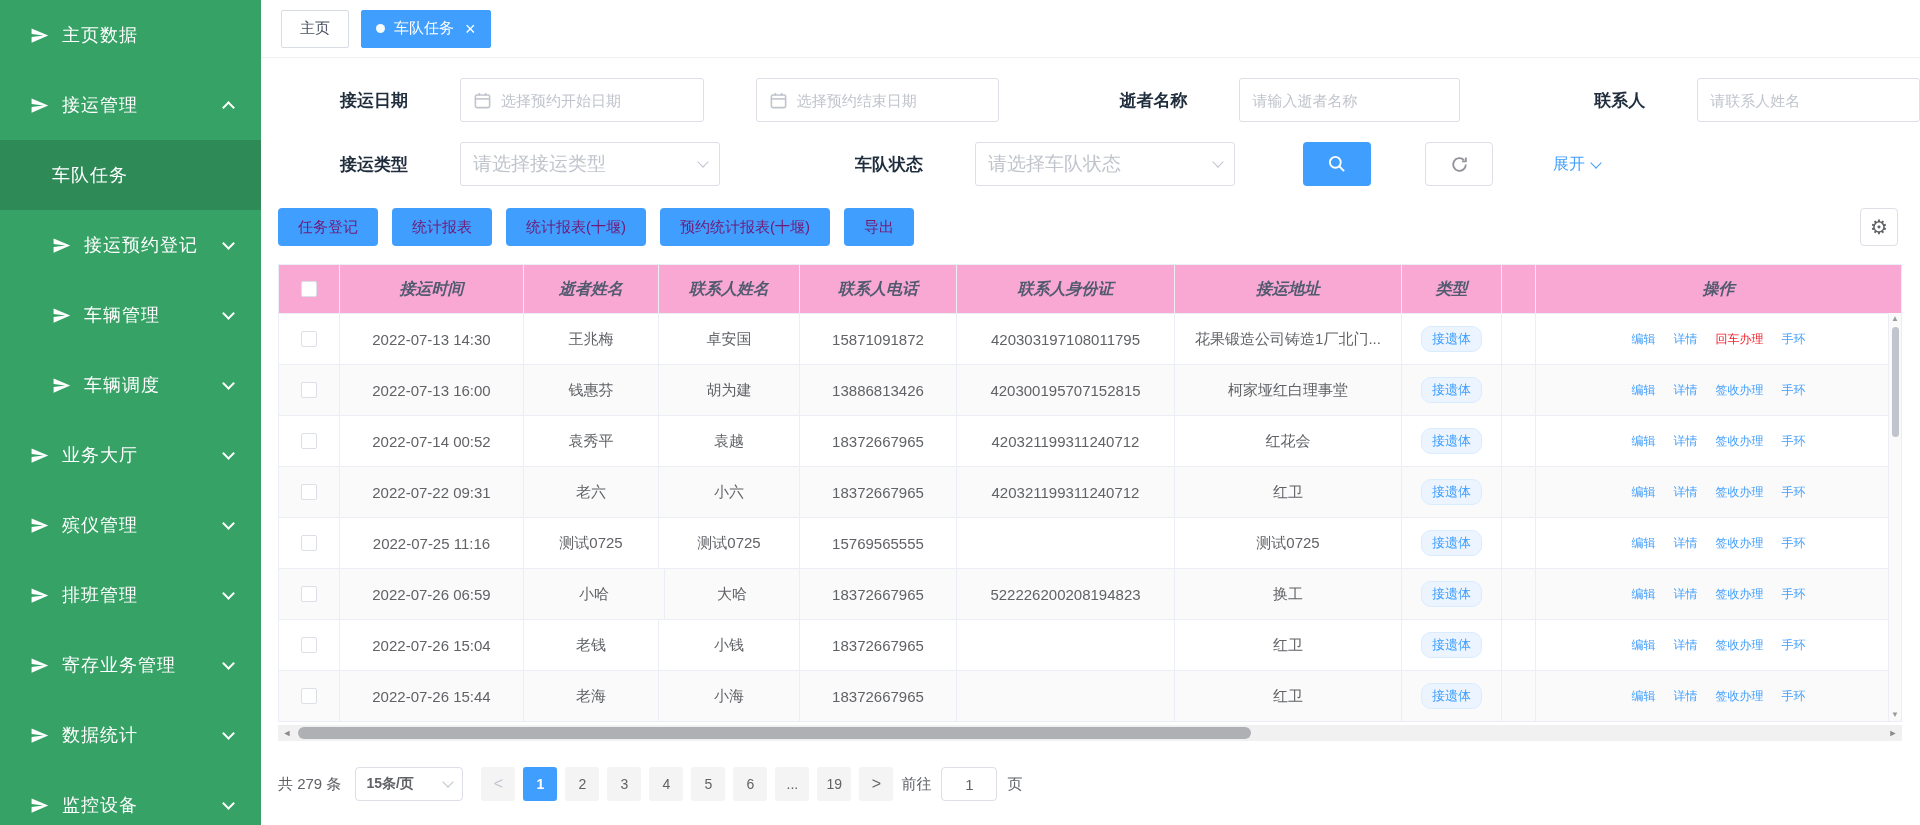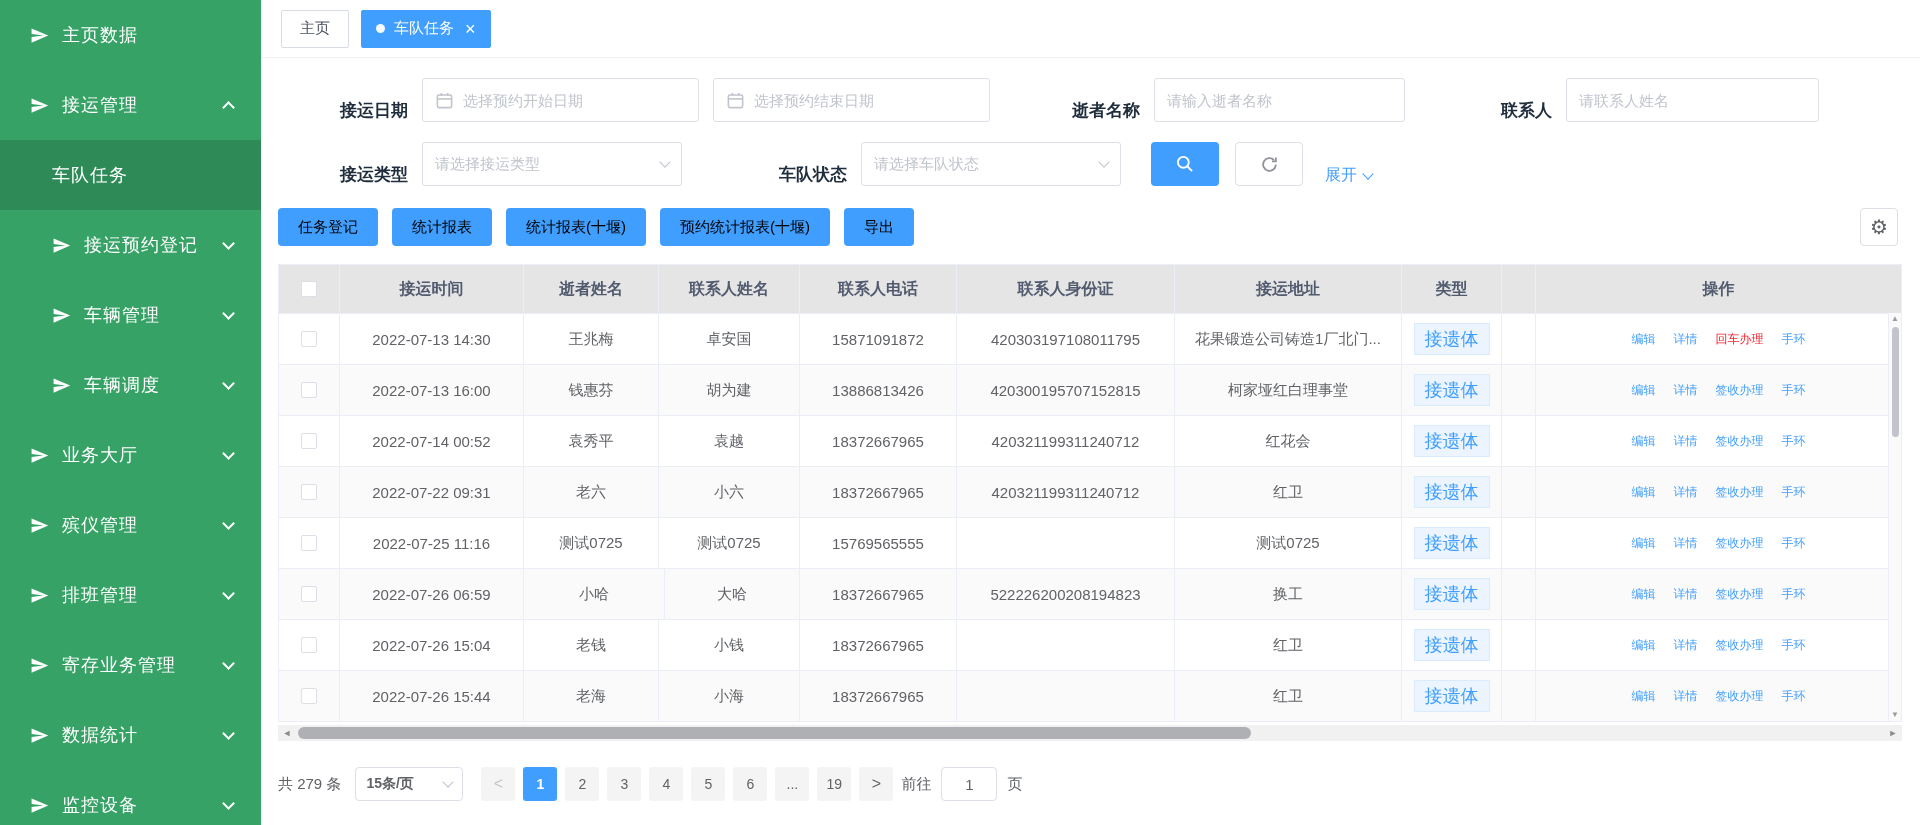--- a/index.html
+++ b/index.html
@@ -24,75 +24,75 @@
 
   .tabbar { height:58px; display:flex; align-items:center; gap:12px; padding-left:20px;
     border-bottom:1px solid #f0f0f0; }
   .tab { height:38px; display:flex; align-items:center; padding:0 18px; font-size:15px;
     border:1px solid #d8dce5; color:#495060; background:#fff; cursor:pointer; border-radius:2px; }
   .tab.active { background:var(--primary,#409eff); border-color:var(--primary,#409eff); color:#fff; gap:9px; padding:0 14px; }
   .tab.active .dot { width:9px; height:9px; border-radius:50%; background:#fff; opacity:.95; }
   .tab.active .close { font-size:18px; line-height:1; margin-left:2px; cursor:pointer; }
 
   .filters { padding:20px 0 0 17px; }
-  .filter-row { display:flex; align-items:flex-end; height:44px; }
+  .filter-row { display:flex; align-items:center; height:44px;gap:38px; }
   .filter-row + .filter-row { margin-top:20px; }
   .fl-label { font-weight:bold; color:#1f2d3d; font-size:17px; text-align:right; margin-right:14px; flex-shrink:0; }
   .w130{width:130px} .w110{width:110px} .w85{width:85px}
   .input, .select { position:relative; height:44px; border:1px solid #dcdfe6; border-radius:3px;
     background:#fff; display:flex; align-items:center; }
   .input input { border:none; outline:none; width:100%; height:100%; font-size:15px; color:#606266;
     padding:0 12px; background:transparent; font-family:inherit; border-radius:4px; }
   .input input::placeholder { color:#c0c4cc; }
   .input.date input { padding-left:40px; }
   .cal { position:absolute; left:12px; top:12px; display:inline-flex; }
   .select { padding:0 12px; cursor:pointer; }
-  .select .ph { color:#c0c4cc; font-size:15px; flex:1; }
+  .select .ph { color:#c0c4cc; font-size:19px; flex:1; }
   .sel-chev { width:8px; height:8px; border-right:1.5px solid #c0c4cc; border-bottom:1.5px solid #c0c4cc;
     transform:rotate(45deg); margin-top:-4px; }
   .d277{width:277px} .d251{width:251px} .d253{width:253px} .d260{width:260px}
   .ml40{margin-left:40px} .ml62{margin-left:62px} .ml55{margin-left:55px} .ml14{margin-left:14px}
   .ml30{margin-left:30px} .ml16{margin-left:16px} .ml22{margin-left:22px}
   .btn-search { width:68px; height:44px; border:none; border-radius:4px; background:var(--primary,#409eff);
     display:flex; align-items:center; justify-content:center; cursor:pointer; }
   .btn-refresh { width:68px; height:44px; border:1px solid #dcdfe6; border-radius:4px; background:#fff;
     display:flex; align-items:center; justify-content:center; cursor:pointer; }
   .expand-link { color:var(--primary,#409eff); font-size:16px; display:flex; align-items:center; gap:7px; cursor:pointer; }
   .expand-link .chev-blue { width:8px; height:8px; border-right:1.5px solid var(--primary,#409eff);
     border-bottom:1.5px solid var(--primary,#409eff); transform:rotate(45deg); margin-top:-3px; }
 
   .toolbar { display:flex; align-items:center; padding:22px 22px 0 17px; }
-  .btn-blue { height:38px; padding:0 20px; margin-right:14px; background:var(--primary,#409eff); color:#000000;
+  .btn-blue { height:38px; padding:0 20px; margin-right:14px; background:var(--primary,#409eff); color:#701a75;
     border:none; border-radius:4px; font-size:15px; cursor:pointer; font-family:inherit; }
   .btn-gear { margin-left:auto; width:38px; height:38px; border:1px solid #dcdfe6; border-radius:4px;
     background:#fff; color:#606266; font-size:20px; cursor:pointer; display:flex; align-items:center; justify-content:center; }
 
   
   .table-wrap { position:relative; margin:18px 18px 0 17px; border:1px solid #ebeef5; }
   .trow { display:flex; width:100%; }
-  .thead { background:#e5e5e5; height:48px; }
+  .thead { background:#f9a8d4; height:48px;font-style:italic; }
   .tbody-row { height:51px; border-top:1px solid #ebeef5; background:#fff; }
   .tbody-row.striped { background:#fafafa; }
   .tcell { display:flex; align-items:center; justify-content:center; font-size:15px; color:#606266;
     border-right:1px solid #ebeef5; overflow:hidden; white-space:nowrap; padding:0 6px; }
   .tcell:last-child { border-right:none; }
   .thead .tcell { font-weight:bold; color:#515a6e; font-size:16px; }
   .col-check{width:61px; flex-shrink:0;}
   .col-time{width:184px; flex-shrink:0;}
   .col-name{width:135px; flex-shrink:0;}
   .col-contact{width:141px; flex-shrink:0;}
   .col-phone{width:157px; flex-shrink:0;}
   .col-idcard{width:218px; flex-shrink:0;}
   .col-addr{width:227px; flex-shrink:0;}
   .col-type{width:100px; flex-shrink:0;}
   .col-spacer{width:34px; flex-shrink:0;}
   .col-op{flex:1;}
   .checkbox { width:16px; height:16px; border:1px solid #dcdfe6; border-radius:2px; background:#fff; cursor:pointer; display:inline-block; }
-  .tag { display:inline-block; padding:3px 10px; font-size:18px; color:var(--primary,#409eff);
-    background:var(--tag-bg,#ecf5ff); border:1px solid var(--tag-border,#d9ecff); border-radius:0; }
+  .tag { display:inline-block; padding:3px 10px; font-size:13px; color:var(--primary,#409eff);
+    background:var(--tag-bg,#ecf5ff); border:1px solid var(--tag-border,#d9ecff); border-radius:10px; }
   .op-link { color:var(--primary,#409eff); margin:12px 9px; cursor:pointer; font-size:12px; white-space:nowrap;text-align:center; }
   .op-link.danger { color:var(--danger,#f5222d); }
 
   .vscroll { position:absolute; top:48px; right:0; bottom:0; width:13px; background:#fafafa;
     border-left:1px solid #ebeef5; display:flex; flex-direction:column; align-items:center; }
   .vscroll .arr { font-size:8px; color:#9a9a9a; line-height:12px; height:12px; }
   .vthumb { width:7px; height:110px; background:#c1c4cc; border-radius:4px; margin-top:2px; }
   .vspacer { flex:1; }
 
   .hscroll { margin:3px 18px 0 17px; height:16px; background:#f1f1f1; display:flex; align-items:center; }

